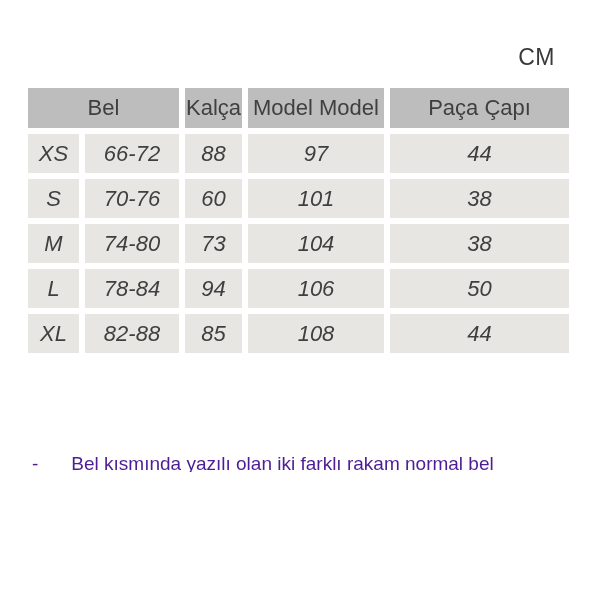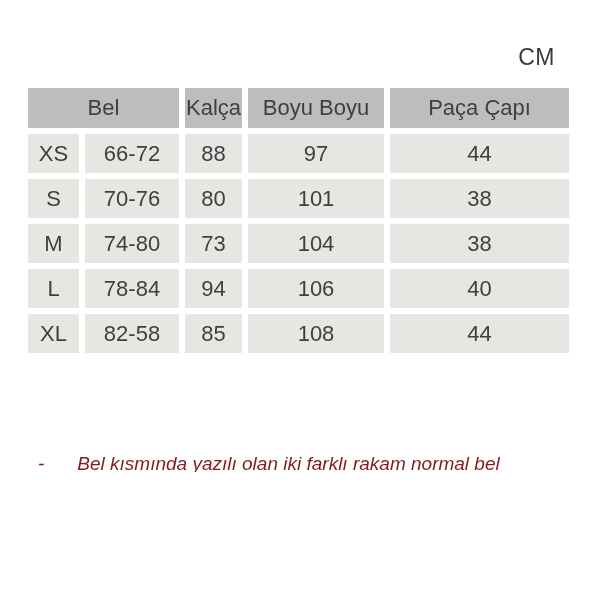--- a/index.html
+++ b/index.html
@@ -42,38 +42,38 @@
     color: #3f3f3f;
     white-space: nowrap;
   }
   table.size-table th {
     background: #bdbdbd;
     height: 40px;
   }
   table.size-table td {
     background: #e8e6e3;
     height: 39px;
+    font-style: italic;
   }
   th.h-bel {
     padding-left: 57px; 
   }
   .col-size  { width: 51px; }
   .col-bel   { width: 94px; }
   .col-kalca { width: 57px; }
   .col-model { width: 136px; }
   .col-paca  { width: 179px; }
   .notes {
     position: absolute;
-    left: 22px;
+    left: 16px;
     top: 450px;
     width: 566px;
     font-size: 19px;
     line-height: 28px;
-    color: #7f1d1d;
-    font-style: italic;
+    color: #4c1d95;
   }
   .notes p {
     margin: 0 0 2px 0;
   }
   .note-bullet {
     display: inline-block;
     margin-left: 16px;
   }
   .note-gap {
     display: inline-block;
@@ -95,56 +95,56 @@
       <col class="col-size">
       <col class="col-bel">
       <col class="col-kalca">
       <col class="col-model">
       <col class="col-paca">
     </colgroup>
     <thead>
       <tr>
         <th class="h-bel" colspan="2">Bel</th>
         <th>Kalça</th>
-        <th>Boyu Boyu</th>
+        <th>Model Model</th>
         <th>Paça Çapı</th>
       </tr>
     </thead>
     <tbody>
       <tr>
         <td>XS</td>
         <td>66-72</td>
         <td>88</td>
         <td>97</td>
         <td>44</td>
       </tr>
       <tr>
         <td>S</td>
         <td>70-76</td>
-        <td>80</td>
+        <td>60</td>
         <td>101</td>
         <td>38</td>
       </tr>
       <tr>
         <td>M</td>
         <td>74-80</td>
         <td>73</td>
         <td>104</td>
         <td>38</td>
       </tr>
       <tr>
         <td>L</td>
         <td>78-84</td>
         <td>94</td>
         <td>106</td>
-        <td>40</td>
+        <td>50</td>
       </tr>
       <tr>
         <td>XL</td>
-        <td>82-58</td>
+        <td>82-88</td>
         <td>85</td>
         <td>108</td>
         <td>44</td>
       </tr>
     </tbody>
   </table>
 
   <div class="notes">
     <p>
       <span class="note-bullet">-</span><span class="note-gap"></span><span class="note-line">Bel kısmında yazılı olan iki farklı rakam normal bel</span><br>

